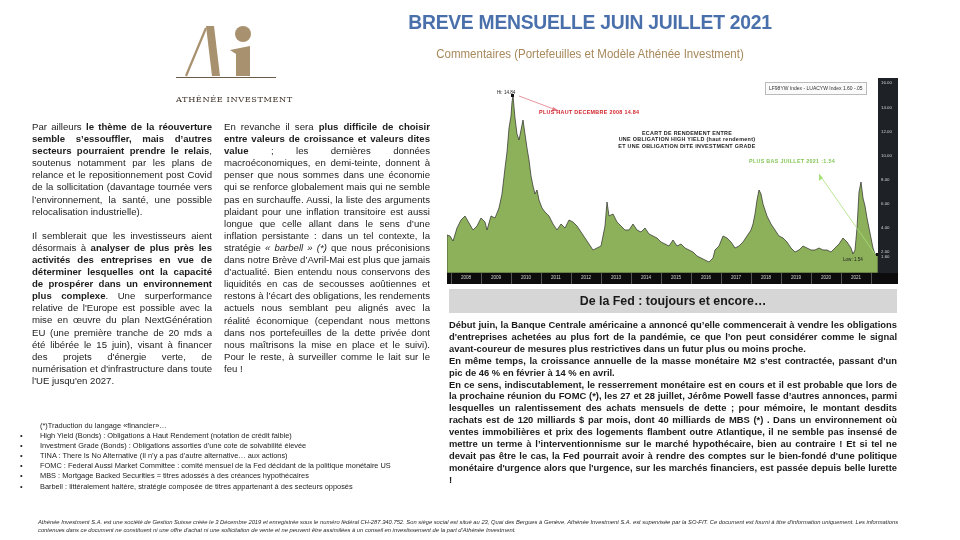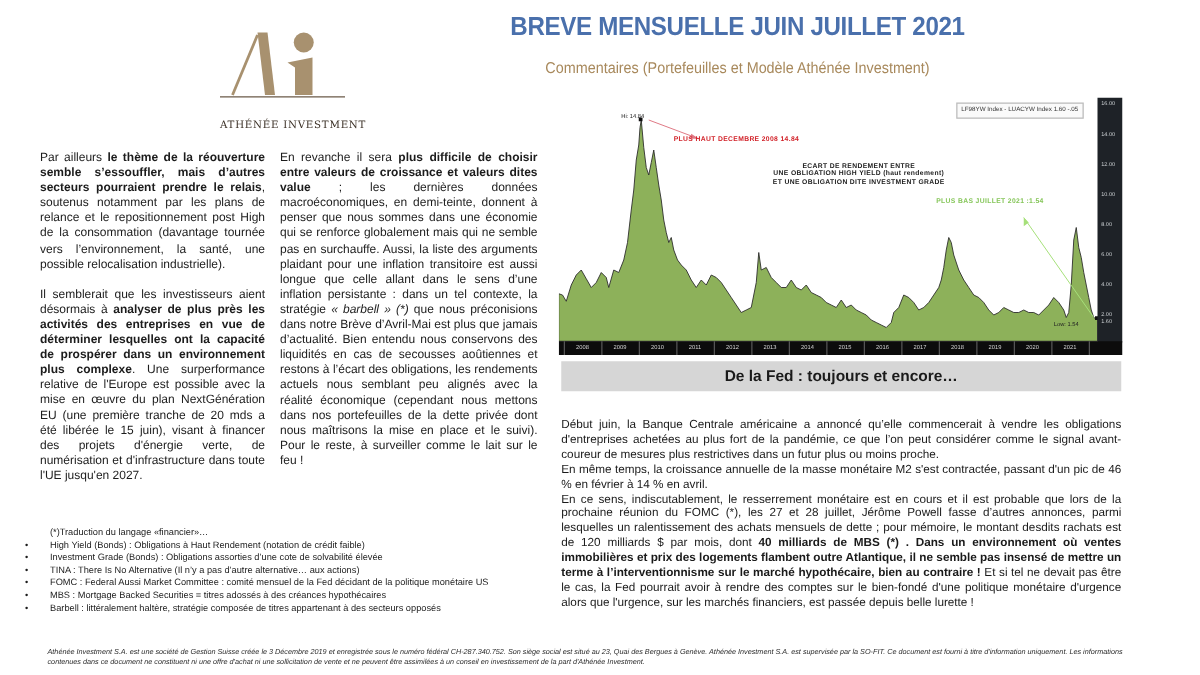--- a/index.html
+++ b/index.html
@@ -55,21 +55,21 @@
   .yaxis { position: absolute; left: 431px; top: 0; width: 20px; height: 196px; background: #1e2227; }
   .ytick { position: absolute; left: 434px; font-size: 4.4px; color: #cfd3d6; }
   .xaxis { position: absolute; left: 0; top: 195px; width: 451px; height: 11px; background: #0c0c0c; }
   .xtick { position: absolute; top: 197px; font-size: 4.6px; color: #d5d5d5; width: 28px; text-align: center; }
   .xsep { position: absolute; top: 195px; width: 1px; height: 11px; background: #555; }
   
   .fed-header {
     left: 449px; top: 289px; width: 448px; height: 24px; background: #d6d6d6;
     font-size: 12.4px; font-weight: bold; line-height: 24px; text-align: center; color: #1a1a1a;
   }
-  .fed-body { left: 449px; top: 333px; width: 448px; font-size: 9.4px; line-height: 11.9px; text-align: justify; }
+  .fed-body { left: 449px; top: 319px; width: 448px; font-size: 9.4px; line-height: 11.9px; text-align: justify; font-weight: bold; }
   .fed-body p { margin: 0; }
   .disclaimer {
     left: 38px; top: 518px; width: 880px; font-size: 5.8px; line-height: 8.2px; font-style: italic; color: #2a2a2a;
   }
 </style>
 </head>
 <body>
 
 <div class="abs logo">
   <svg width="94" height="54" viewBox="0 0 94 54">
@@ -78,21 +78,21 @@
     <circle cx="67" cy="10" r="8" fill="#a8916f"></circle>
     <path d="M54,26 L74,22 L74,52 L60,52 L60,30 Z" fill="#a8916f"></path>
   </svg>
   <div class="logo-text">ATHÉNÉE INVESTMENT</div>
 </div>
 <div class="abs title">BREVE MENSUELLE JUIN JUILLET 2021</div>
 <div class="abs subtitle">Commentaires  (Portefeuilles et Modèle Athénée  Investment)</div>
 
 <div class="abs col col1">
   <p>
-    <span>Par ailleurs </span><b>le thème de la réouverture semble s’essouffler, mais d’autres secteurs pourraient prendre le relais</b><span>, soutenus notamment par les plans de relance et le repositionnement post High de la consommation (davantage tournée vers l’environnement, la santé, une possible relocalisation industrielle).</span>
+    <span>Par ailleurs </span><b>le thème de la réouverture semble s’essouffler, mais d’autres secteurs pourraient prendre le relais</b><span>, soutenus notamment par les plans de relance et le repositionnement post Covid de la sollicitation (davantage tournée vers l’environnement, la santé, une possible relocalisation industrielle).</span>
   </p>
   <p>
     <span>Il semblerait que les investisseurs aient désormais à </span><b>analyser de plus près les activités des entreprises en vue de déterminer lesquelles ont la capacité de prospérer dans un environnement plus complexe</b><span>. Une surperformance relative de l'Europe est possible avec la mise en œuvre du plan NextGénération EU (une première tranche de 20 mds a été libérée le 15 juin), visant à financer des projets d'énergie verte, de numérisation et d'infrastructure dans toute l'UE jusqu'en 2027.</span>
   </p>
 </div>
 
 <div class="abs col col2">
   <p>
     <span>En revanche il sera </span><b>plus difficile de choisir entre valeurs de croissance et valeurs dites value</b><span> ; les dernières données macroéconomiques, en demi-teinte, donnent à penser que nous sommes dans une économie qui se renforce globalement mais qui ne semble pas en surchauffe. Aussi, la liste des arguments plaidant pour une inflation transitoire est aussi longue  que celle allant dans le sens d’une inflation persistante : dans un tel contexte, la stratégie </span><i>« barbell » (*)</i><span> que nous préconisions dans notre Brève d’Avril-Mai est plus que jamais d’actualité. Bien entendu nous conservons des liquidités en cas de secousses aoûtiennes et restons à l’écart des obligations, les rendements actuels nous semblant peu alignés avec la réalité économique (cependant nous mettons dans nos portefeuilles de la dette privée dont nous maîtrisons la mise en place et le suivi). Pour le reste, à surveiller comme le lait sur le feu !</span>
   </p>

